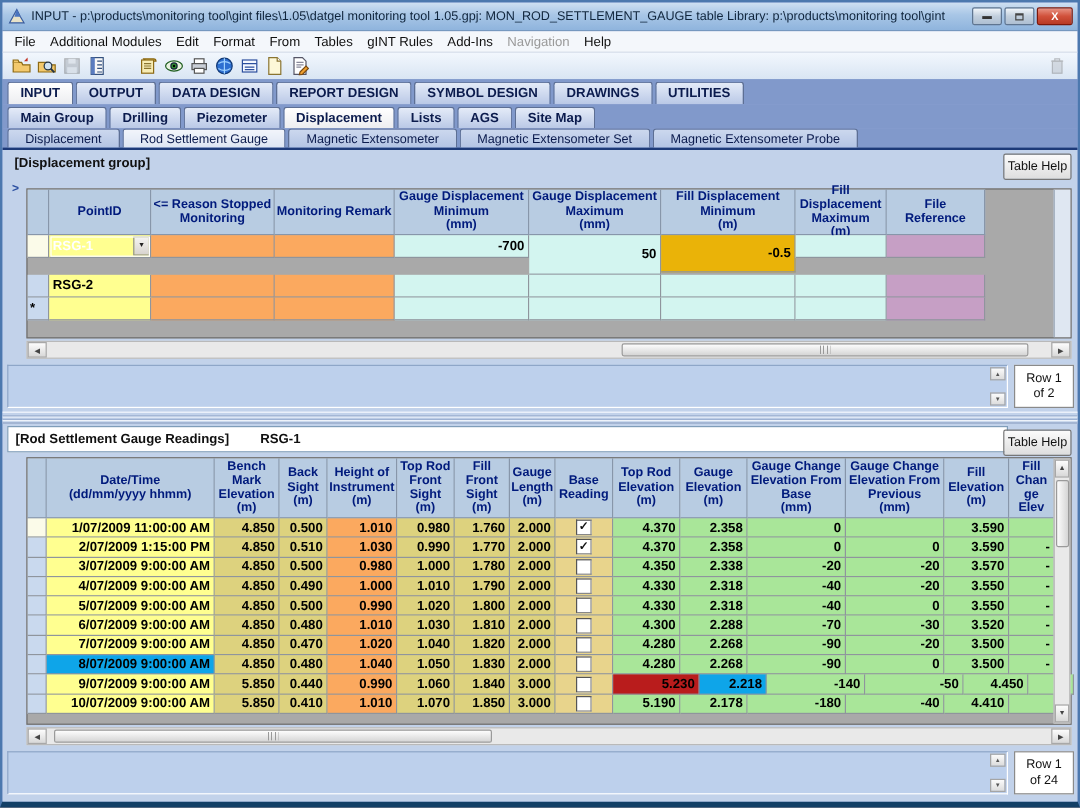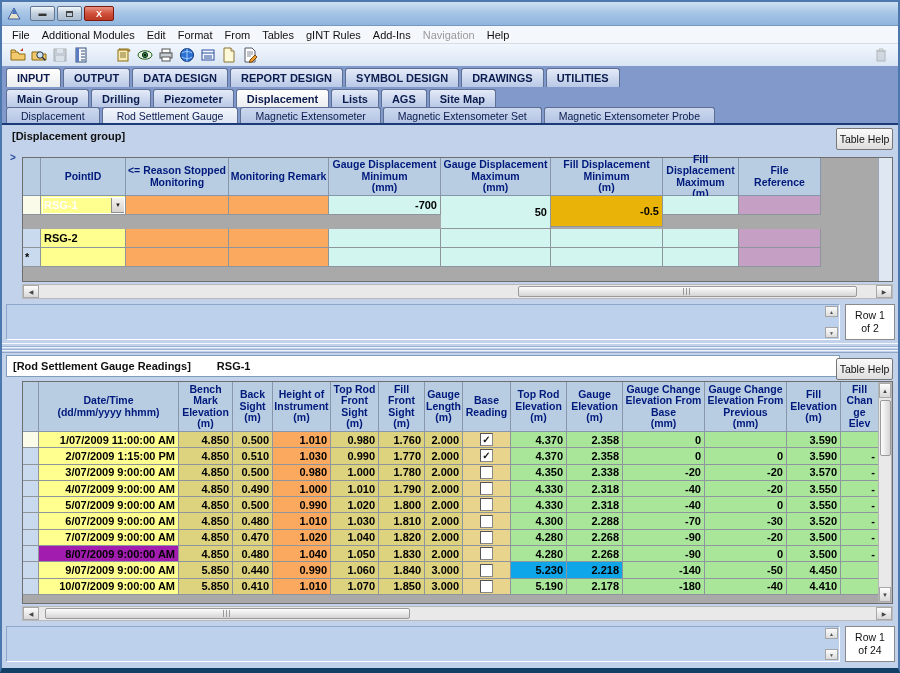--- a/index.html
+++ b/index.html
@@ -111,20 +111,21 @@
 
 <div class="window">
 
   <div class="titlebar">
     <span class="app-icon">
       <svg viewBox="0 0 16 16">
           <path d="M2 13 L8 2 L11 8 L14 13 Z" fill="#e8e2c8" stroke="#3a5c9e"></path>
           <path d="M8 2 L11 8 L6 8 Z" fill="#4a74c0"></path>
         </svg>
     </span>
+    <span class="title-text">INPUT -  p:\products\monitoring tool\gint files\1.05\datgel monitoring tool 1.05.gpj: MON_ROD_SETTLEMENT_GAUGE table  Library: p:\products\monitoring tool\gint</span>
     <span class="winbtns">
       <span class="wbtn">▬</span>
       <span class="wbtn">
           <span class="maxglyph"></span>
         </span>
       <span class="wbtn close">X</span>
     </span>
   </div>
 
   <div class="menubar" id="menubar">
@@ -536,21 +537,21 @@
               </div>
               <div class="td right" style="width: 56px; height: 16.3px; background: rgb(169, 230, 153);">4.280</div>
               <div class="td right" style="width: 56px; height: 16.3px; background: rgb(169, 230, 153);">2.268</div>
               <div class="td right" style="width: 82px; height: 16.3px; background: rgb(169, 230, 153);">-90</div>
               <div class="td right" style="width: 82px; height: 16.3px; background: rgb(169, 230, 153);">-20</div>
               <div class="td right" style="width: 54px; height: 16.3px; background: rgb(169, 230, 153);">3.500</div>
               <div class="td right" style="width: 38px; height: 16.3px; background: rgb(169, 230, 153);">-</div>
             </div>
             <div class="trow">
               <div class="td sel" style="width: 16px; height: 16.3px; padding: 0px 2px;"></div>
-              <div class="td right" style="width: 140px; height: 16.3px; background: #a21caf;">8/07/2009 9:00:00 AM</div>
+              <div class="td right" style="width: 140px; height: 16.3px; background: #0ea5e9;">8/07/2009 9:00:00 AM</div>
               <div class="td right" style="width: 54px; height: 16.3px; background: rgb(221, 210, 126);">4.850</div>
               <div class="td right" style="width: 40px; height: 16.3px; background: rgb(221, 210, 126);">0.480</div>
               <div class="td right" style="width: 58px; height: 16.3px; background: rgb(251, 169, 95);">1.040</div>
               <div class="td right" style="width: 48px; height: 16.3px; background: rgb(221, 210, 126);">1.050</div>
               <div class="td right" style="width: 46px; height: 16.3px; background: rgb(221, 210, 126);">1.830</div>
               <div class="td right" style="width: 38px; height: 16.3px; background: rgb(221, 210, 126);">2.000</div>
               <div class="td center" style="width: 48px; height: 16.3px; background: rgb(232, 212, 140);">
                 <span class="cb"></span>
               </div>
               <div class="td right" style="width: 56px; height: 16.3px; background: rgb(169, 230, 153);">4.280</div>
@@ -565,21 +566,21 @@
               <div class="td right" style="width: 140px; height: 16.3px; background: rgb(255, 255, 144);">9/07/2009 9:00:00 AM</div>
               <div class="td right" style="width: 54px; height: 16.3px; background: rgb(221, 210, 126);">5.850</div>
               <div class="td right" style="width: 40px; height: 16.3px; background: rgb(221, 210, 126);">0.440</div>
               <div class="td right" style="width: 58px; height: 16.3px; background: rgb(251, 169, 95);">0.990</div>
               <div class="td right" style="width: 48px; height: 16.3px; background: rgb(221, 210, 126);">1.060</div>
               <div class="td right" style="width: 46px; height: 16.3px; background: rgb(221, 210, 126);">1.840</div>
               <div class="td right" style="width: 38px; height: 16.3px; background: rgb(221, 210, 126);">3.000</div>
               <div class="td center" style="width: 48px; height: 16.3px; background: rgb(232, 212, 140);">
                 <span class="cb"></span>
               </div>
-              <div class="td right" style="width: 56px; height: 16.3px; background: #0ea5e9;">5.230</div>
+              <div class="td right" style="width: 72px; height: 16.3px; background: #b91c1c;">5.230</div>
               <div class="td right" style="width: 56px; height: 16.3px; background: #0ea5e9;">2.218</div>
               <div class="td right" style="width: 82px; height: 16.3px; background: rgb(169, 230, 153);">-140</div>
               <div class="td right" style="width: 82px; height: 16.3px; background: rgb(169, 230, 153);">-50</div>
               <div class="td right" style="width: 54px; height: 16.3px; background: rgb(169, 230, 153);">4.450</div>
               <div class="td right" style="width: 38px; height: 16.3px; background: rgb(169, 230, 153);"></div>
             </div>
             <div class="trow">
               <div class="td sel" style="width: 16px; height: 16.3px; padding: 0px 2px;"></div>
               <div class="td right" style="width: 140px; height: 16.3px; background: rgb(255, 255, 144);">10/07/2009 9:00:00 AM</div>
               <div class="td right" style="width: 54px; height: 16.3px; background: rgb(221, 210, 126);">5.850</div>

